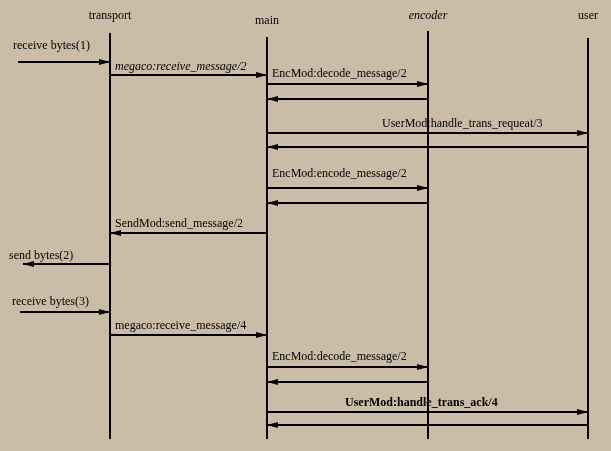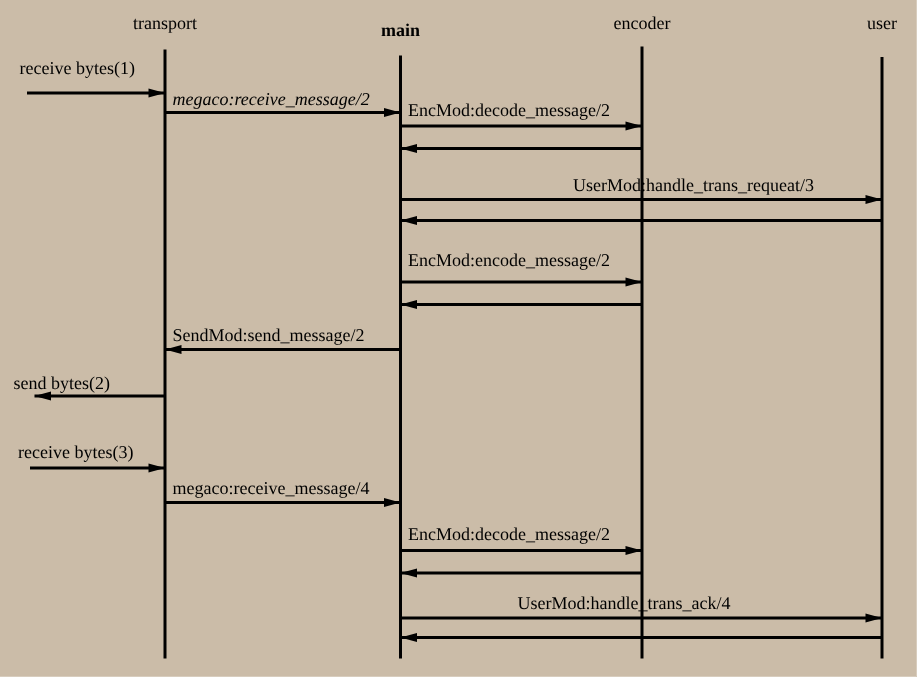--- a/index.html
+++ b/index.html
@@ -53,23 +53,23 @@
     border-right: 11px solid #000;
   }
 </style>
 </head>
 <body>
 
 <div class="stage" style="background: rgb(203, 188, 168);">
     <div class="lifeline" style="left: 109px; top: 33px; height: 406px; background: rgb(0, 0, 0);"></div>
     <div class="lifeline-label" style="left: 110px; top: 9px;">transport</div>
     <div class="lifeline" style="left: 266px; top: 37px; height: 402px; background: rgb(0, 0, 0);"></div>
-    <div class="lifeline-label" style="left: 267px; top: 14px; font-weight: bold;">main</div>
+    <div class="lifeline-label" style="left: 267px; top: 14px;">main</div>
     <div class="lifeline" style="left: 427px; top: 31px; height: 408px; background: rgb(0, 0, 0);"></div>
-    <div class="lifeline-label" style="left: 428px; top: 9px;">encoder</div>
+    <div class="lifeline-label" style="left: 428px; top: 9px; font-style: italic;">encoder</div>
     <div class="lifeline" style="left: 587px; top: 38px; height: 401px; background: rgb(0, 0, 0);"></div>
     <div class="lifeline-label" style="left: 588px; top: 9px; text-align: center;">user</div>
     <div class="msg-line" style="left: 18px; top: 61px; width: 92px; background: rgb(0, 0, 0);"></div>
     <div class="head-right" style="top: 59px; left: 99px;"></div>
     <div class="msg-label" style="left: 13px; top: 39px;">receive bytes(1)</div>
     <div class="msg-line" style="left: 110px; top: 74px; width: 157px; background: rgb(0, 0, 0);"></div>
     <div class="head-right" style="top: 72px; left: 256px;"></div>
     <div class="msg-label" style="left: 115px; top: 60px; font-style: italic;">megaco:receive_message/2</div>
     <div class="msg-line" style="left: 267px; top: 83px; width: 161px; background: rgb(0, 0, 0);"></div>
     <div class="head-right" style="top: 81px; left: 417px;"></div>
@@ -98,16 +98,16 @@
     <div class="msg-line" style="left: 110px; top: 334px; width: 157px; background: rgb(0, 0, 0);"></div>
     <div class="head-right" style="top: 332px; left: 256px;"></div>
     <div class="msg-label" style="left: 115px; top: 319px;">megaco:receive_message/4</div>
     <div class="msg-line" style="left: 267px; top: 366px; width: 161px; background: rgb(0, 0, 0);"></div>
     <div class="head-right" style="top: 364px; left: 417px;"></div>
     <div class="msg-label" style="left: 272px; top: 350px;">EncMod:decode_message/2</div>
     <div class="msg-line" style="left: 267px; top: 381px; width: 161px; background: rgb(0, 0, 0);"></div>
     <div class="head-left" style="top: 379px; left: 267px;"></div>
     <div class="msg-line" style="left: 267px; top: 411px; width: 321px; background: rgb(0, 0, 0);"></div>
     <div class="head-right" style="top: 409px; left: 577px;"></div>
-    <div class="msg-label" style="left: 345px; top: 396px;">UserMod:handle_trans_ack/4</div>
+    <div class="msg-label" style="left: 345px; top: 396px; font-weight: bold;">UserMod:handle_trans_ack/4</div>
     <div class="msg-line" style="left: 267px; top: 424px; width: 321px; background: rgb(0, 0, 0);"></div>
     <div class="head-left" style="top: 422px; left: 267px;"></div>
   </div>
 
 </body></html>

